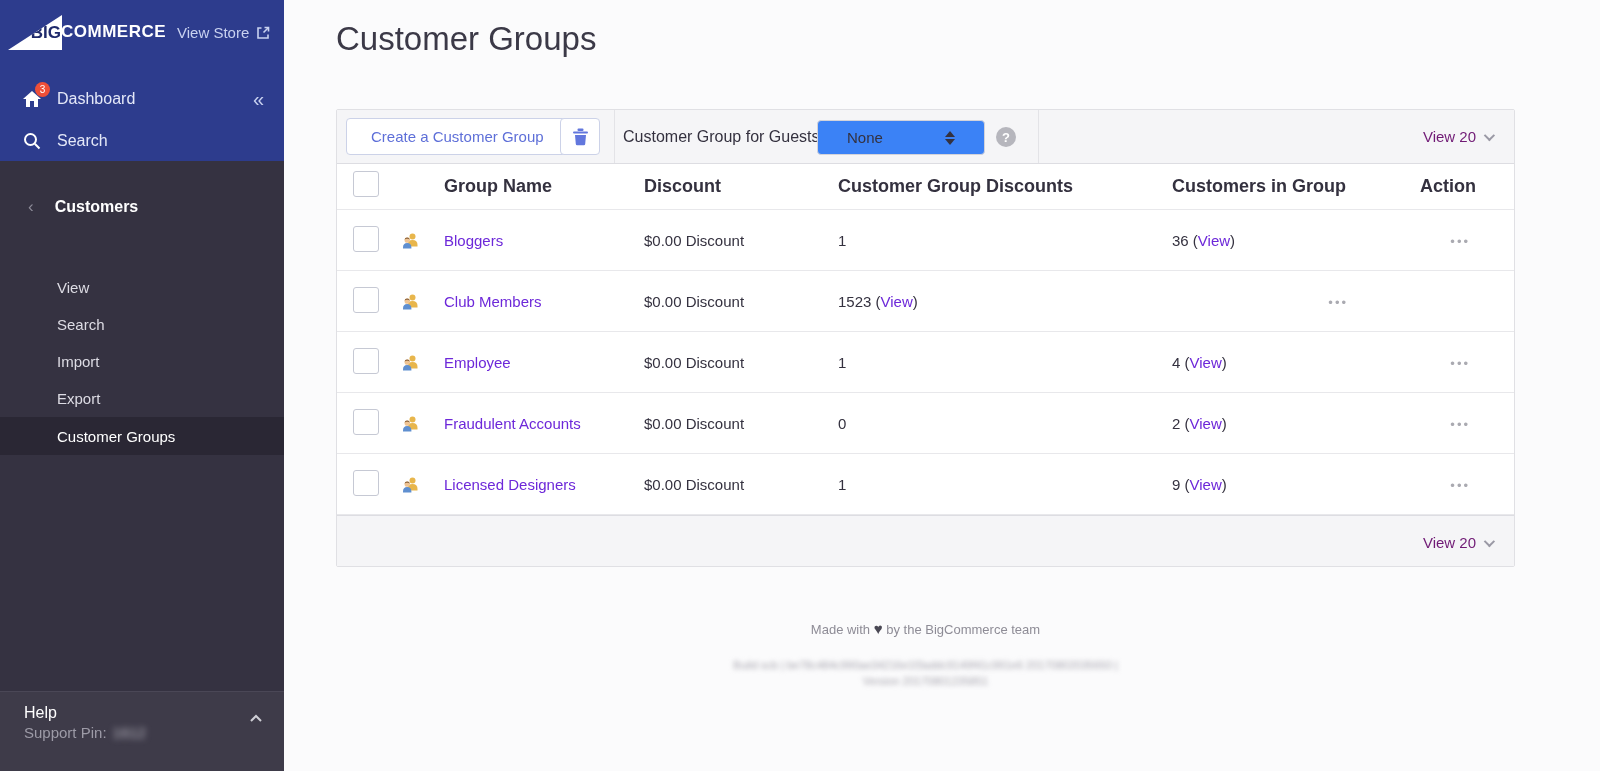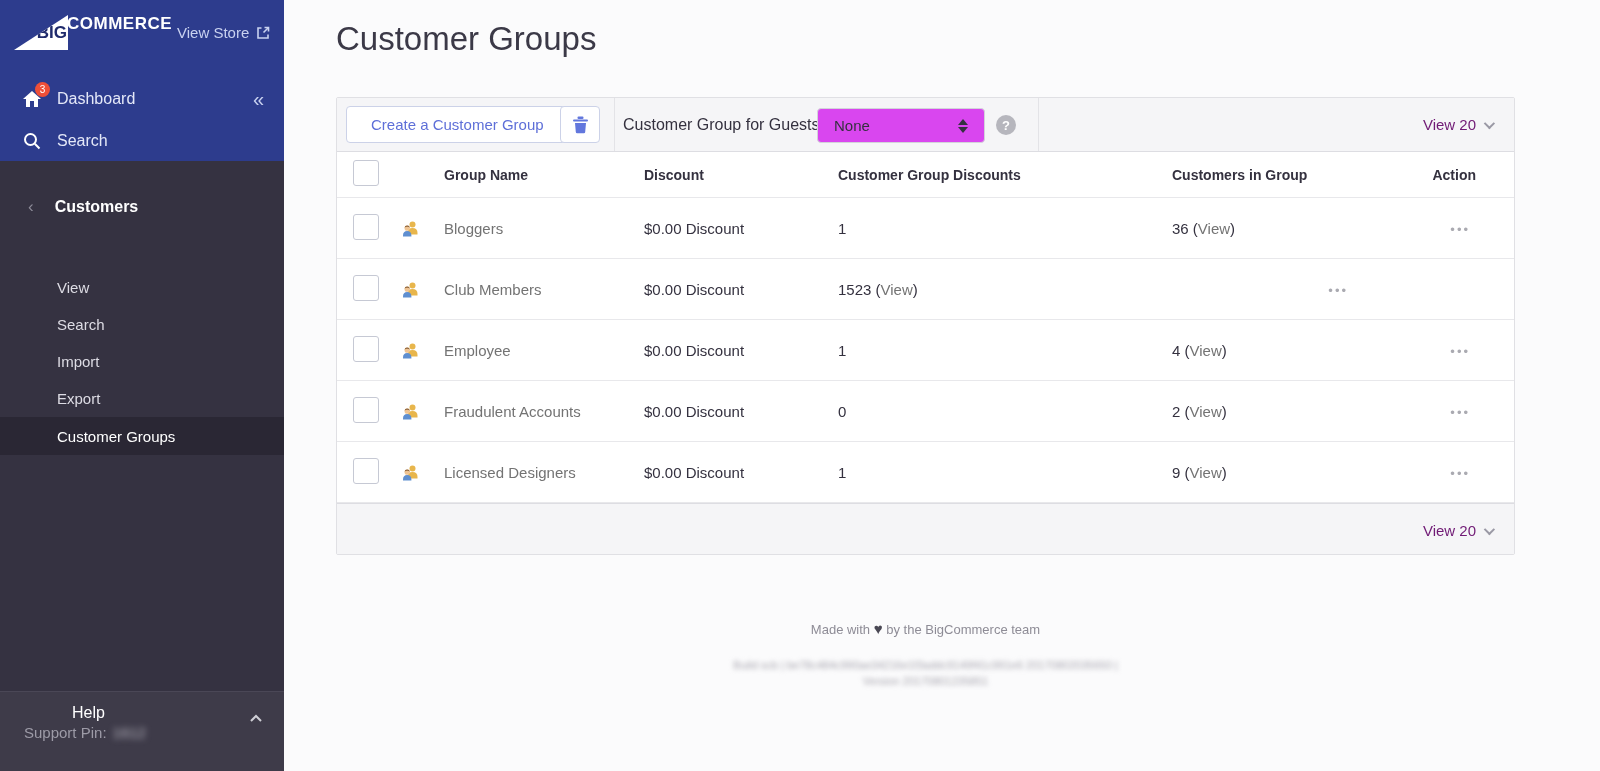--- a/index.html
+++ b/index.html
@@ -2,21 +2,21 @@
 <html><head>
 <meta charset="utf-8">
 <style>
   * { margin:0; padding:0; box-sizing:border-box; }
   html,body { width:1600px; height:771px; font-family:"Liberation Sans", sans-serif; }
   .app { position:relative; width:1600px; height:771px; background:#fbfbfc; overflow:hidden; }
 
   
   .sidebar { position:absolute; left:0; top:0; width:284px; height:771px; }
   .sb-top { position:absolute; left:0; top:0; width:284px; height:161px; background:#2d3c8d; }
-  .logo-row { position:absolute; left:14px; top:14px; display:flex; }
+  .logo-row { position:absolute; left:8px; top:14px; display:flex; align-items:center; }
   .logo-tri { position:relative; width:54px; height:36px; background:#ffffff;
               clip-path:polygon(0 100%, 100% 3%, 100% 100%); }
   .logo-big { position:absolute; right:1px; bottom:7px; color:#1f2a6b; font-weight:bold;
               font-size:17px; letter-spacing:0; }
   .logo-commerce { color:#ffffff; font-weight:bold; font-size:17px; letter-spacing:.5px; margin-left:-1px; }
   .view-store { position:absolute; left:177px; top:24px; color:#c9d2f0; font-size:15px;
                 display:flex; align-items:center; gap:7px; cursor:pointer; }
   .sb-blue-item { position:absolute; left:0; width:284px; height:34px; display:flex; align-items:center; color:#e4e8f8; font-size:16px; cursor:pointer; }
   .sb-blue-item .bicon { width:20px; margin-left:22px; margin-right:15px; display:flex; justify-content:center; position:relative; }
   .badge { position:absolute; top:-8px; right:-8px; min-width:15px; height:15px; border-radius:8px;
@@ -28,66 +28,66 @@
   .sb-section-head { position:absolute; left:0; top:36px; width:284px; display:flex; align-items:center; }
   .back-chev { color:#8d8b98; font-size:17px; margin-left:28px; cursor:pointer; }
   .sb-section-title { color:#ffffff; font-size:16px; font-weight:bold; margin-left:21px; }
   .sb-items { position:absolute; top:108px; left:0; width:284px; }
   .sb-item { height:37px; display:flex; align-items:center; padding-left:57px; color:#dddce4;
              font-size:15px; cursor:pointer; }
   .sb-item.active { background:#2a2734; color:#ffffff; height:38px; }
 
   .sb-help { position:absolute; left:0; top:691px; width:284px; height:80px; background:#3e3b49;
              border-top:1px solid #4a4756; cursor:pointer; }
-  .help-title { position:absolute; left:24px; top:12px; color:#ffffff; font-size:16px;margin-left:48px; }
+  .help-title { position:absolute; left:24px; top:12px; color:#ffffff; font-size:16px; }
   .help-pin-row { position:absolute; left:24px; top:32px; font-size:15px; color:#9d9ba7; display:flex; gap:6px; }
   .pin-blur { filter:blur(3px); color:#b9b7c1; }
   .help-chev { position:absolute; right:24px; top:22px; width:10px; height:10px; }
   .help-chev svg { stroke:#cfcfd6; }
 
   
   .main { position:absolute; left:284px; top:0; width:1316px; height:771px; }
   .page-title { position:absolute; left:52px; top:20px; font-size:33px; font-weight:300; color:#3b3947; }
 
-  .panel { position:absolute; left:52px; top:97px; width:1179px; height:458px; background:#ffffff;
+  .panel { position:absolute; left:52px; top:109px; width:1179px; height:458px; background:#ffffff;
            border:1px solid #e0e0e4; border-radius:2px; }
   .toolbar { position:relative; width:100%; height:54px; background:#f5f5f7; border-bottom:1px solid #dddde2; }
   .btn-create { position:absolute; left:9px; top:8px; height:37px; padding:0 24px; background:#ffffff;
                 border:1px solid #ccd2e8; border-radius:4px; color:#5e6fd8; font-size:15px;
                 display:flex; align-items:center; cursor:pointer; font-family:inherit; }
   .btn-trash { position:absolute; left:223px; top:8px; width:40px; height:37px; background:#ffffff;
                border:1px solid #ccd2e8; border-radius:4px; display:flex; align-items:center;
                justify-content:center; cursor:pointer; }
   .tb-div { position:absolute; top:0; width:1px; height:53px; background:#e3e3e7; }
   .tb-div.d1 { left:277px; } .tb-div.d2 { left:701px; }
   .guest-label { position:absolute; left:286px; top:0; height:53px; display:flex; align-items:center;
                  color:#34313f; font-size:16px; }
-  .guest-select { position:absolute; left:480px; top:10px; width:168px; height:35px; background:#d946ef;
+  .guest-select { position:absolute; left:480px; top:10px; width:168px; height:35px; background:#3b82f6;
                   border:1px solid #d3d3da; border-radius:4px; display:flex; align-items:center;
-                  padding:0 16px; font-size:15px; color:#34313f; cursor:pointer; }
+                  padding:0 29px; font-size:15px; color:#34313f; cursor:pointer; }
   .spinner { margin-left:auto; display:flex; flex-direction:column; gap:2px; }
   .spin-up { width:0; height:0; border-left:5px solid transparent; border-right:5px solid transparent; border-bottom:6px solid #34313f; }
   .spin-dn { width:0; height:0; border-left:5px solid transparent; border-right:5px solid transparent; border-top:6px solid #34313f; }
   .help-q { position:absolute; left:659px; top:17px; width:20px; height:20px; border-radius:50%;
             background:#b6b6bd; color:#ffffff; font-size:13px; font-weight:bold; display:flex;
             align-items:center; justify-content:center; cursor:pointer; }
   .view20 { position:absolute; right:22px; top:0; height:53px; display:flex; align-items:center; gap:8px;
             color:#701a75; font-size:15px; cursor:pointer; }
   .chev-dn { width:8px; height:8px; border-right:2px solid #9a99a5; border-bottom:2px solid #9a99a5;
              transform:rotate(45deg) translateY(-2px); }
 
   .tgrid { display:grid; grid-template-columns:64px 43px 200px 194px 334px 1fr 122px; align-items:center; }
-  .thead { height:46px; border-bottom:1px solid #e8e8eb; font-weight:bold; color:#34313f; font-size:14px; }
+  .thead { height:46px; border-bottom:1px solid #e8e8eb; font-weight:bold; color:#34313f; font-size:18px; }
   .trow { height:61px; border-bottom:1px solid #e8e8eb; font-size:15px; color:#34313f; }
   .trow:last-of-type { border-bottom:1px solid #e8e8eb; }
   .cell-cb { padding-left:16px; }
   .checkbox { width:26px; height:26px; background:#ffffff; border:1px solid #c6c9d4; border-radius:3px;
               display:inline-block; cursor:pointer; }
   .cell-icon { display:flex; }
-  .name-link, .view-link { color:#737373; cursor:pointer; text-decoration:none; }
+  .name-link, .view-link { color:#6d28d9; cursor:pointer; text-decoration:none; }
   .cell-action { text-align:right; padding-right:44px; }
   .dots { color:#aaaab1; font-size:13px; letter-spacing:2px; cursor:pointer; }
   .tfoot { position:relative; height:51px; background:#f5f5f7; border-top:1px solid #dddde2; }
 
   .made-with { position:absolute; left:52px; top:620px; width:1179px; text-align:center; color:#8e8c96;
                font-size:13px; }
   .made-with .heart { color:#4a4854; font-size:15px; }
   .build-line { position:absolute; left:52px; top:659px; width:1179px; text-align:center; color:#a7a5ae;
                 font-size:11px; filter:blur(2.5px); }
   .version-line { position:absolute; left:52px; top:675px; width:1179px; text-align:center; color:#a7a5ae;

